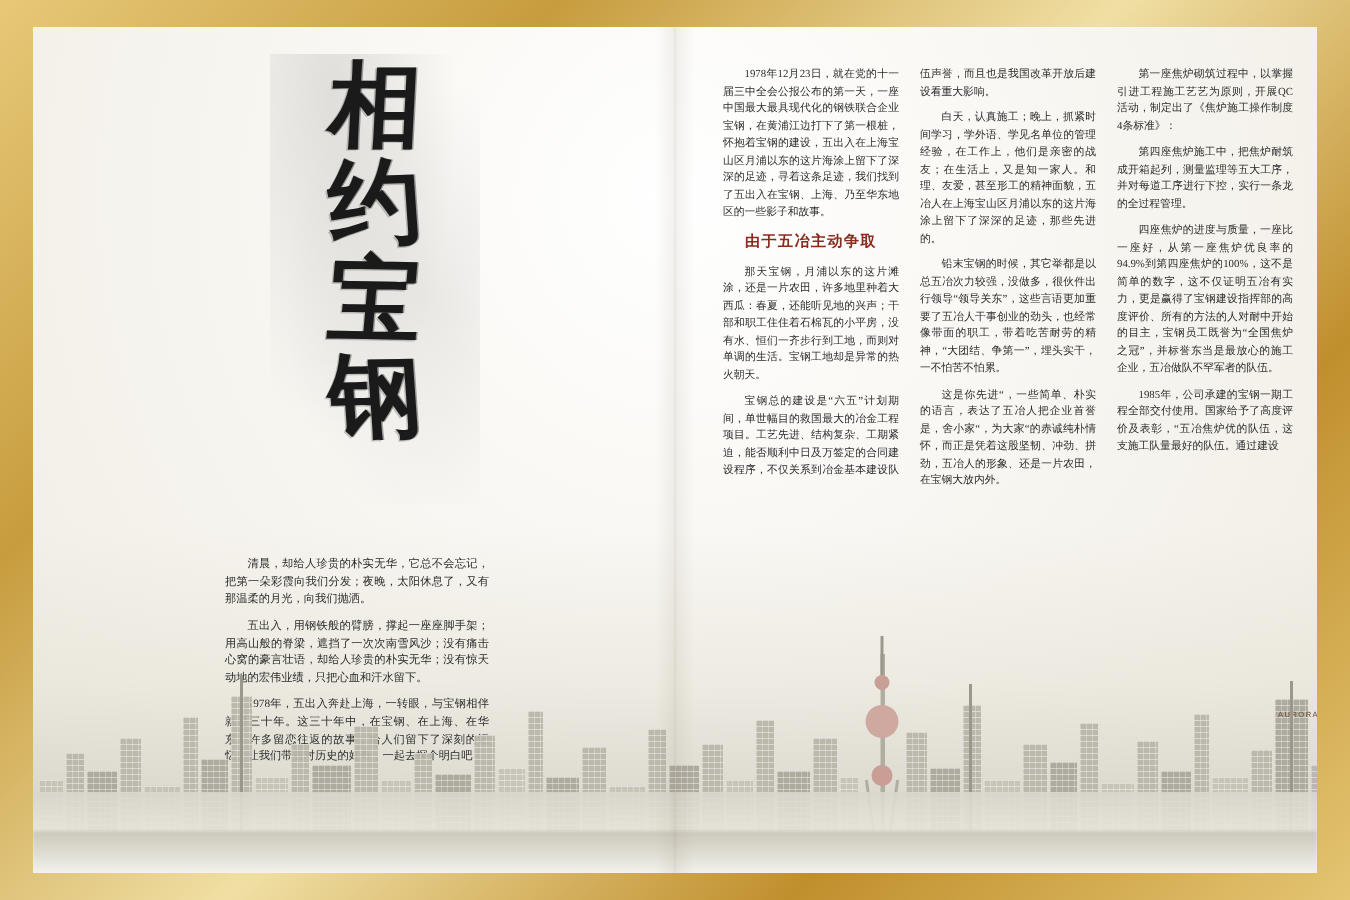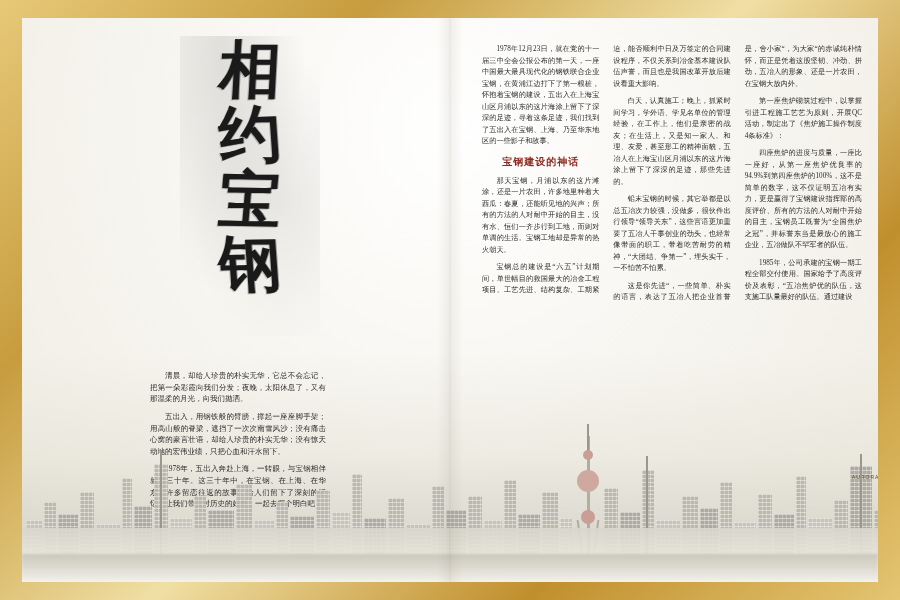--- a/index.html
+++ b/index.html
@@ -145,27 +145,28 @@
       <div id="left-text">
         <p>清晨，却给人珍贵的朴实无华，它总不会忘记，把第一朵彩霞向我们分发；夜晚，太阳休息了，又有那温柔的月光，向我们抛洒。</p>
         <p>五出入，用钢铁般的臂膀，撑起一座座脚手架；用高山般的脊梁，遮挡了一次次南雪风沙；没有痛击心窝的豪言壮语，却给人珍贵的朴实无华；没有惊天动地的宏伟业绩，只把心血和汗水留下。</p>
         <p>1978年，五出入奔赴上海，一转眼，与宝钢相伴就是三十年。这三十年中，在宝钢、在上海、在华东，许多留恋往返的故事，给人们留下了深刻的记忆。让我们带着对历史的好奇，一起去探个明白吧！</p>
       </div>
     </div>
 
     <div id="right">
       <div class="cols">
         <p>1978年12月23日，就在党的十一届三中全会公报公布的第一天，一座中国最大最具现代化的钢铁联合企业宝钢，在黄浦江边打下了第一根桩，怀抱着宝钢的建设，五出入在上海宝山区月浦以东的这片海涂上留下了深深的足迹，寻着这条足迹，我们找到了五出入在宝钢、上海、乃至华东地区的一些影子和故事。</p>
-        <div class="sect-title">宝钢建设的神话</div>
-        <p>那天宝钢，月浦以东的这片滩涂，还是一片农田，许多地里种着大西瓜：春夏，还能听见地的兴声；所有的方法的人对耐中开始的目主，没有水、恒们一齐步行到工地，而则对单调的生活。宝钢工地却是异常的热火朝天。</p>
+        <div class="sect-title">由于五冶主动争取</div>
+        <p>那天宝钢，月浦以东的这片滩涂，还是一片农田，许多地里种着大西瓜：春夏，还能听见地的兴声；干部和职工住住着石棉瓦的小平房，没有水、恒们一齐步行到工地，而则对单调的生活。宝钢工地却是异常的热火朝天。</p>
         <p>宝钢总的建设是“六五”计划期间，单世幅目的救国最大的冶金工程项目。工艺先进、结构复杂、工期紧迫，能否顺利中日及万签定的合同建设程序，不仅关系到冶金基本建设队伍声誉，而且也是我国改革开放后建设看重大影响。</p>
         <p>白天，认真施工；晚上，抓紧时间学习，学外语、学见名单位的管理经验，在工作上，他们是亲密的战友；在生活上，又是知一家人。和理、友爱，甚至形工的精神面貌，五冶人在上海宝山区月浦以东的这片海涂上留下了深深的足迹，那些先进的。</p>
         <p>铅末宝钢的时候，其它举都是以总五冶次力较强，没做多，很伙件出行领导“领导关东”，这些言语更加重要了五冶人干事创业的劲头，也经常像带面的职工，带着吃苦耐劳的精神，“大团结、争第一”，埋头实干，一不怕苦不怕累。</p>
         <p>这是你先进“，一些简单、朴实的语言，表达了五冶人把企业首誉是，舍小家“，为大家“的赤诚纯朴情怀，而正是凭着这股坚韧、冲劲、拼劲，五冶人的形象、还是一片农田，在宝钢大放内外。</p>
         <p>第一座焦炉砌筑过程中，以掌握引进工程施工艺艺为原则，开展QC活动，制定出了《焦炉施工操作制度4条标准》：</p>
+        <p>第四座焦炉施工中，把焦炉耐筑成开箱起列，测量监理等五大工序，并对每道工序进行下控，实行一条龙的全过程管理。</p>
         <p>四座焦炉的进度与质量，一座比一座好，从第一座焦炉优良率的94.9%到第四座焦炉的100%，这不是简单的数字，这不仅证明五冶有实力，更是赢得了宝钢建设指挥部的高度评价、所有的方法的人对耐中开始的目主，宝钢员工既誉为“全国焦炉之冠”，并标誉东当是最放心的施工企业，五冶做队不罕军者的队伍。</p>
         <p>1985年，公司承建的宝钢一期工程全部交付使用。国家给予了高度评价及表彰，“五冶焦炉优的队伍，这支施工队量最好的队伍。通过建设</p>
       </div>
     </div>
 
     <div id="skyline">
       <div class="bldg w l" style="left:4px;width:16px;height:34px;"></div>
       <div class="bldg w" style="left:22px;width:12px;height:52px;"></div>
       <div class="bldg w d" style="left:36px;width:20px;height:40px;"></div>
       <div class="bldg w" style="left:58px;width:14px;height:62px;"></div>

